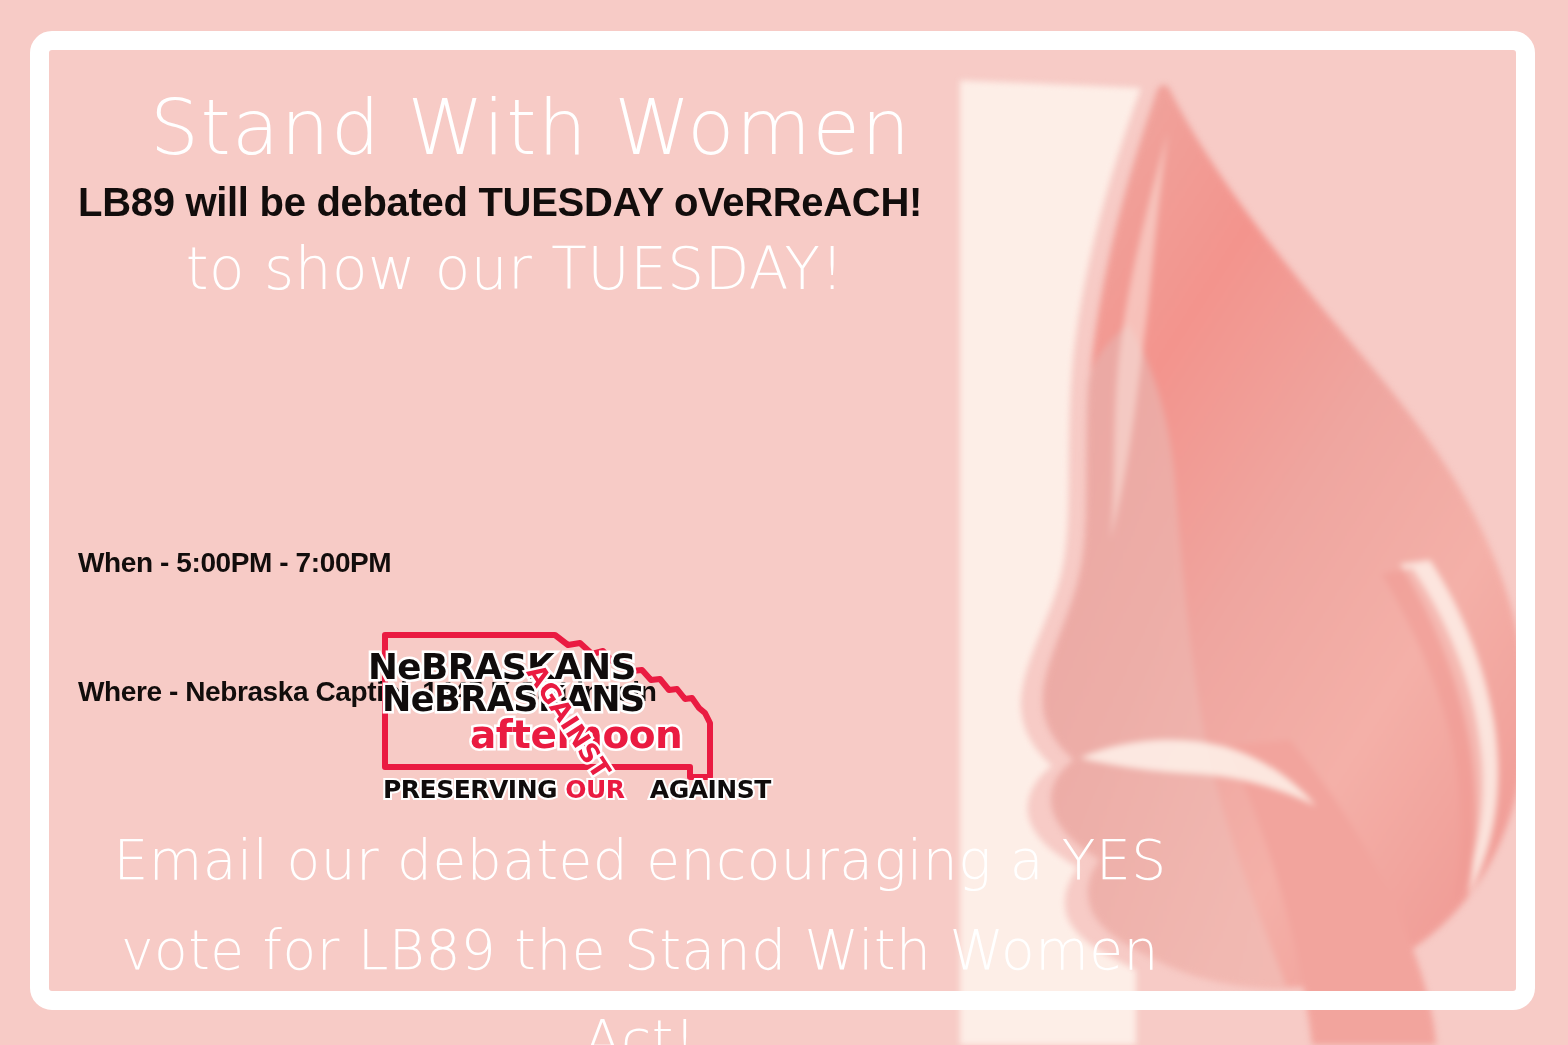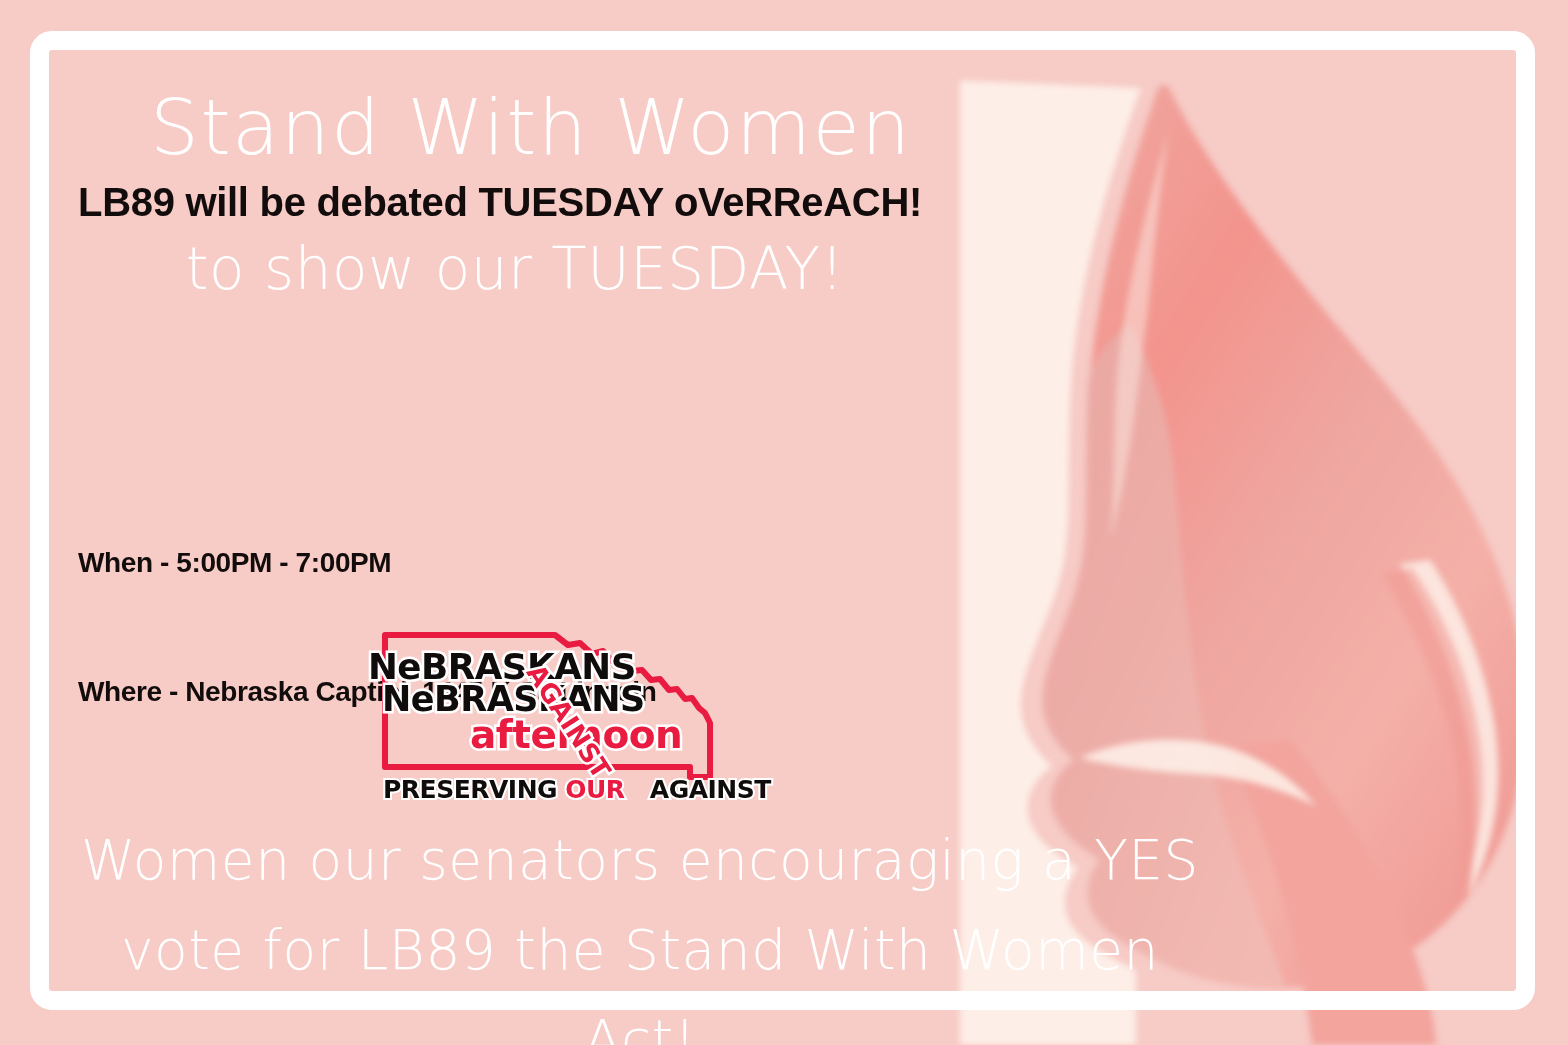--- a/index.html
+++ b/index.html
@@ -270,19 +270,19 @@
     <div class="logo-word outlined-dark" id="logo-l1">NeBRASKANS</div>
     <div class="logo-word outlined-dark" id="logo-l2">NeBRASKANS</div>
     <div class="logo-word outlined-red" id="logo-l3">afternoon</div>
     <div class="logo-word outlined-red" id="logo-against">AGAINST</div>
     <div id="logo-tag">
       <span class="tag-dark">PRESERVING </span><span class="tag-red">OUR</span><span class="tag-dark"> AGAINST</span>
     </div>
   </div>
 
   <div class="txt script" id="closing">
-    <span class="ln">Women our senators encouraging a YES</span>
+    <span class="ln">Email our debated encouraging a YES</span>
     <span class="ln">vote for LB89 the Stand With Women Act!</span>
   </div>
 
   <div id="frame"></div>
 
 </div>
 
 </body></html>

